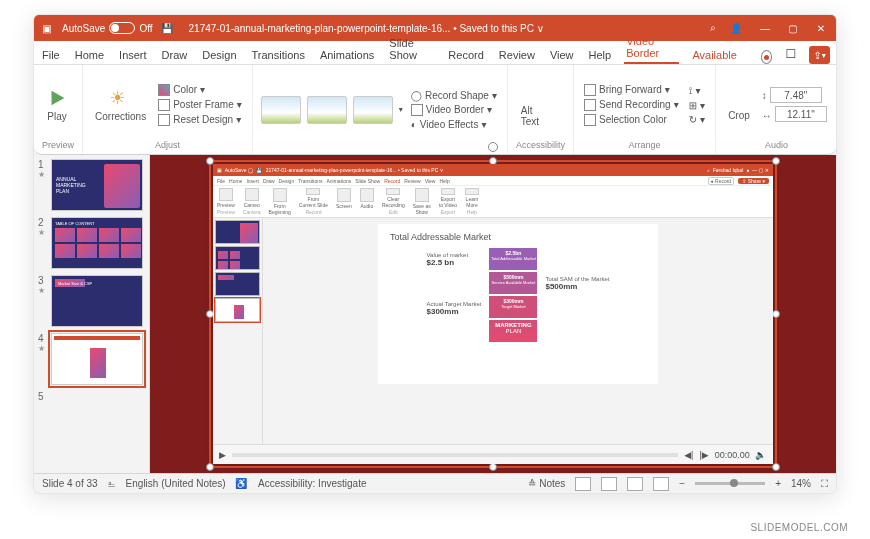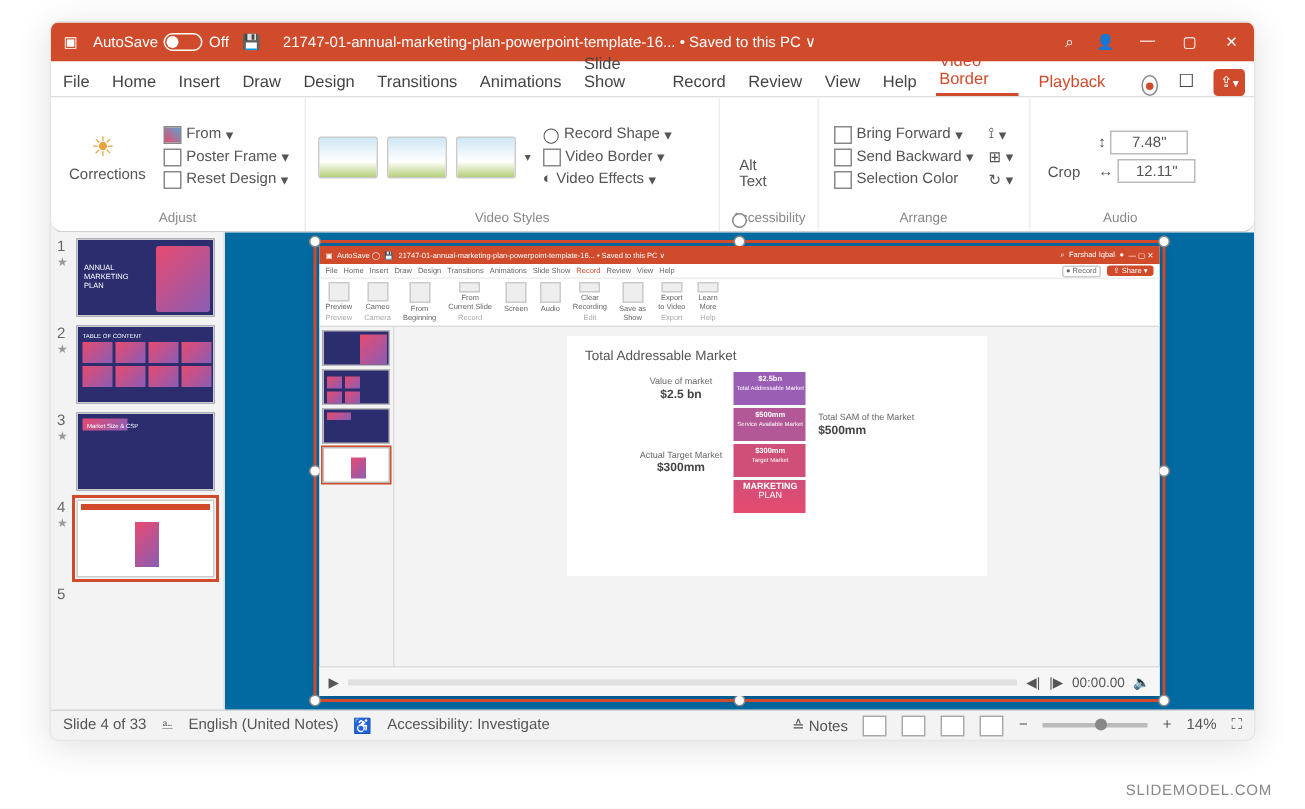--- a/index.html
+++ b/index.html
@@ -40,21 +40,21 @@
   .workspace { flex: 1; display: flex; background: #f3f3f3; min-height: 0; }
   .thumbs { width: 116px; border-right: 1px solid #ddd; padding: 4px; display: flex; flex-direction: column; gap: 6px; overflow: hidden; }
   .thumbwrap { display: flex; gap: 3px; }
   .thumbnum { font-size: 10px; color: #666; width: 10px; }
   .star { font-size: 8px; color: #999; }
   .thumb { width: 92px; height: 52px; background: #fff; border: 1px solid #ccc; font-size: 5px; overflow: hidden; position: relative; }
   .thumb.sel { outline: 2px solid #cf4b2c; outline-offset: 1px; }
   .thumb.navy { background: #2b2d6f; }
   .thumb .grad { position:absolute; background:linear-gradient(135deg,#e84a6f,#8a5db5); }
 
-  .canvas-area { flex: 1; position: relative; display: flex; align-items: center; justify-content: center; background: #0369a1; }
+  .canvas-area { flex: 1; position: relative; display: flex; align-items: center; justify-content: center; background: #7f1d1d; }
   .slide { width: 560px; height: 300px; background: #fff; box-shadow: 0 2px 8px rgba(0,0,0,.2); position: relative; }
   .selbox { position: absolute; inset: -4px; border: 2px solid #cf4b2c; pointer-events: none; }
   .handle { position: absolute; width: 8px; height: 8px; background: #fff; border: 1px solid #888; border-radius: 50%; }
   .rothandle { width: 10px; height: 10px; border: 1px solid #888; border-radius: 50%; background: #fff; position: absolute; top: -20px; left: 50%; margin-left: -5px; }
 
   .embedded { position: absolute; inset: 0; display: flex; flex-direction: column; }
   .emb-title { height: 12px; background: #cf4b2c; font-size: 5px; color: #fff; display: flex; align-items: center; padding: 0 4px; gap: 3px; }
   .emb-tabs { height: 10px; background: #fff; font-size: 5px; display: flex; gap: 4px; align-items: center; padding: 0 4px; color: #666; border-bottom: 1px solid #eee; }
   .emb-tabs span.active { color: #cf4b2c; }
   .emb-rib { height: 32px; background: #fff; border-bottom: 1px solid #ddd; font-size: 5px; display: flex; gap: 8px; padding: 2px 4px; }
@@ -111,75 +111,85 @@
     <span class="tab">Draw</span>
     <span class="tab">Design</span>
     <span class="tab">Transitions</span>
     <span class="tab">Animations</span>
     <span class="tab">Slide Show</span>
     <span class="tab">Record</span>
     <span class="tab">Review</span>
     <span class="tab">View</span>
     <span class="tab">Help</span>
     <span class="tab context active">Video Border</span>
-    <span class="tab context">Playback</span>
+    <span class="tab context">Available</span>
     <span class="spacer"></span>
     <span class="rectoggle"></span>
     <span class="tab" style="font-size:12px;">☐</span>
     <span class="sharebtn">⇪<span class="dropcaret">▾</span></span>
   </div>
 
   <div class="ribbon">
+    <div class="group">
+      <div class="group-body">
+        <div class="bigbtn">
+          <svg viewBox="0 0 24 24">
+              <polygon points="6,4 20,12 6,20" fill="#5fa35f"></polygon>
+            </svg>
+          <span>Play</span>
+        </div>
+      </div>
+      <div class="group-label">Preview</div>
+    </div>
 
     <div class="group">
       <div class="group-body">
         <div class="bigbtn">
           <span class="glyph" style="font-size:18px;color:#e8a33d;">☀</span>
           <span>Corrections</span>
         </div>
         <div class="col">
-          <div class="smallrow"><span class="sq" style="background:linear-gradient(45deg,#e84a6f,#5fa3cf);"></span><span>From</span> ▾</div>
+          <div class="smallrow"><span class="sq" style="background:linear-gradient(45deg,#e84a6f,#5fa3cf);"></span><span>Color</span> ▾</div>
           <div class="smallrow"><span class="sq"></span><span>Poster Frame</span> ▾</div>
           <div class="smallrow"><span class="sq"></span><span>Reset Design</span> ▾</div>
         </div>
       </div>
       <div class="group-label">Adjust</div>
     </div>
 
     <div class="group" style="flex:.9;">
       <div class="group-body">
         <div class="stylethumb"></div>
         <div class="stylethumb"></div>
         <div class="stylethumb"></div>
         <span class="dropcaret">▾</span>
         <div class="col">
           <div class="smallrow"><span>◯</span><span>Record Shape</span> ▾</div>
           <div class="smallrow"><span class="sq"></span><span>Video Border</span> ▾</div>
           <div class="smallrow"><span>◐</span><span>Video Effects</span> ▾</div>
         </div>
       </div>
-      <div class="group-label">Video Styles</div>
     </div>
 
     <div class="group">
       <div class="group-body">
         <div class="bigbtn">
           <span class="sq" style="width:20px;height:20px;"></span>
           <span style="white-space:pre;text-align:left;">Alt
 Text</span>
         </div>
       </div>
       <div class="group-label">Accessibility</div>
     </div>
 
     <div class="group">
       <div class="group-body">
         <div class="col">
           <div class="smallrow"><span class="sq"></span><span>Bring Forward</span> ▾</div>
-          <div class="smallrow"><span class="sq"></span><span>Send Backward</span> ▾</div>
+          <div class="smallrow"><span class="sq"></span><span>Send Recording</span> ▾</div>
           <div class="smallrow">
               <span class="sq"></span>
               <span>Selection Color</span>
             </div>
         </div>
         <div class="col">
           <div class="smallrow"><span>⟟</span>▾</div>
           <div class="smallrow"><span>⊞</span>▾</div>
           <div class="smallrow"><span>↻</span>▾</div>
         </div>
@@ -377,21 +387,21 @@
                   <div class="g" style="top:2px;left:2px;width:16px;height:5px;"></div>
                 </div>
               <div class="et" style="background:#fff;outline:1px solid #cf4b2c;">
                   <div class="g" style="top:6px;left:18px;width:10px;height:14px;"></div>
                 </div>
             </div>
             <div class="emb-canvas">
               <div class="emb-slide">
                 <div class="ttl">Total Addressable Market</div>
                 <div style="display:flex;gap:8px;justify-content:center;">
-                  <div style="text-align:center;font-size:6px;color:#666;padding-top:4px;">
+                  <div style="text-align:left;font-size:6px;color:#666;padding-top:4px;">
                     <div>Value of market</div>
                     <div style="font-weight:bold;font-size:8px;color:#444;">$2.5 bn</div>
                     <div style="height:34px;"></div>
                     <div>Actual Target Market</div>
                     <div style="font-weight:bold;font-size:8px;color:#444;">$300mm</div>
                   </div>
                   <div>
                     <div class="tambox c1"><b>$2.5bn</b><div style="font-size:4px;">Total Addressable Market</div></div>
                     <div class="tambox c2"><b>$500mm</b><div style="font-size:4px;">Service Available Market</div></div>
                     <div class="tambox c3"><b>$300mm</b><div style="font-size:4px;">Target Market</div></div>

